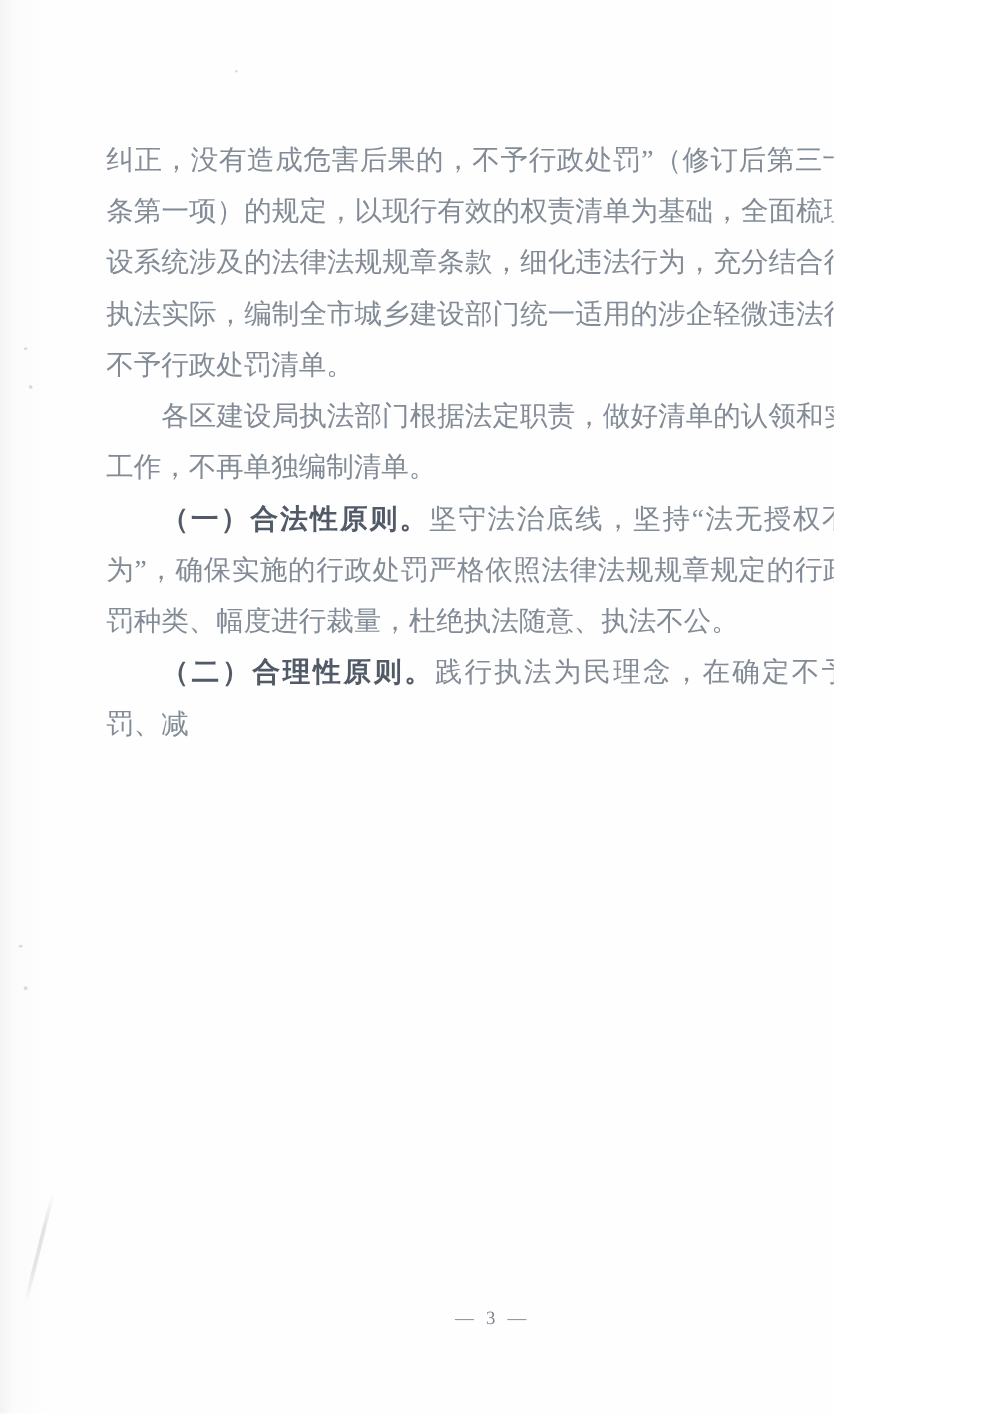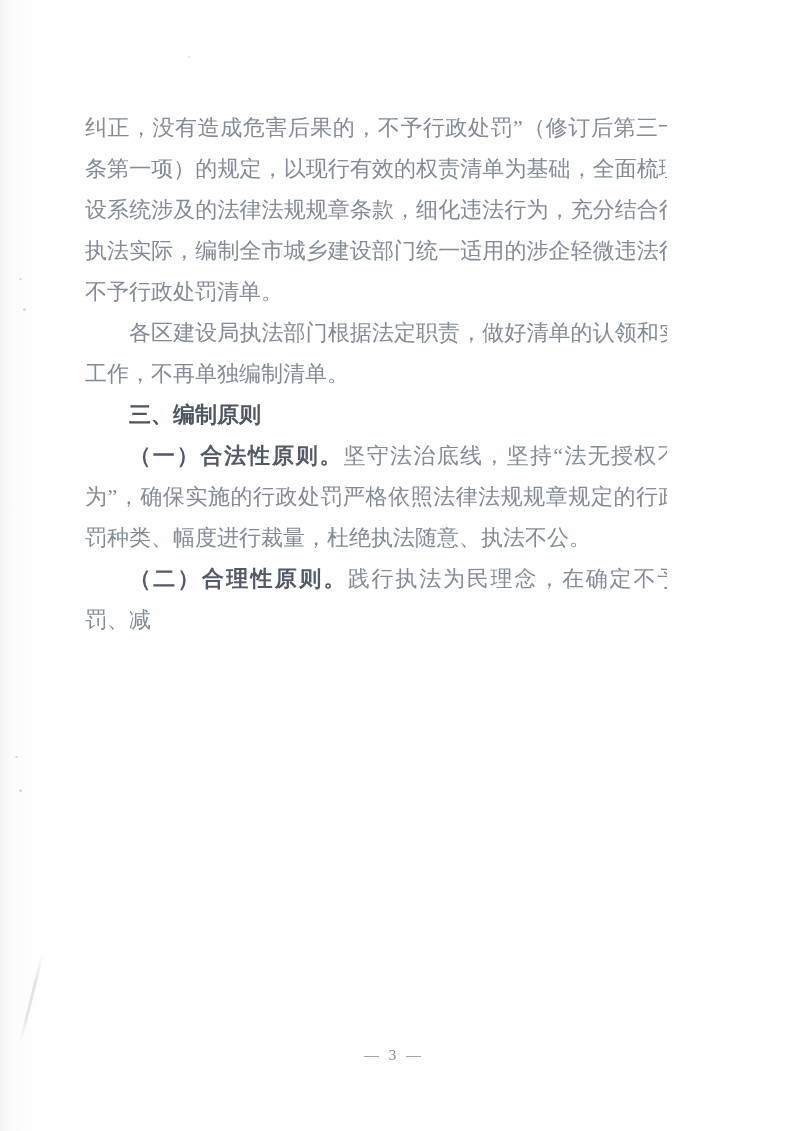--- a/index.html
+++ b/index.html
@@ -74,21 +74,20 @@
   }
 </style>
 </head>
 <body>
 
 <div class="page">
 
   <div class="content">
     <p class="continuation"><span>纠正，没有造成危害后果的，不予行政处罚”（修订后第三十二条第一项）的规定，以现行有效的权责清单为基础，全面梳理建设系统涉及的法律法规规章条款，细化违法行为，充分结合行政执法实际，编制全市城乡建设部门统一适用的涉企轻微违法行为不予行政处罚清单。</span></p>
     <p><span>各区建设局执法部门根据法定职责，做好清单的认领和实施工作，不再单独编制清单。</span></p>
-    <p class="heading-line"><span>三、编制原则</span></p>
     <p><span class="lead">（一）合法性原则。</span><span>坚守法治底线，坚持“法无授权不可为”，确保实施的行政处罚严格依照法律法规规章规定的行政处罚种类、幅度进行裁量，杜绝执法随意、执法不公。</span></p>
     <p><span class="lead">（二）合理性原则。</span><span>践行执法为民理念，在确定不予处罚、减</span></p>
   </div>
 
   <div class="footer">— 3 —</div>
 
   <div class="speck" style="left:188px;top:56px;width:2px;height:2px;"></div>
   <div class="speck" style="left:19px;top:278px;width:3px;height:2px;"></div>
   <div class="speck" style="left:23px;top:308px;width:3px;height:3px;"></div>
   <div class="speck" style="left:15px;top:756px;width:3px;height:2px;"></div>

